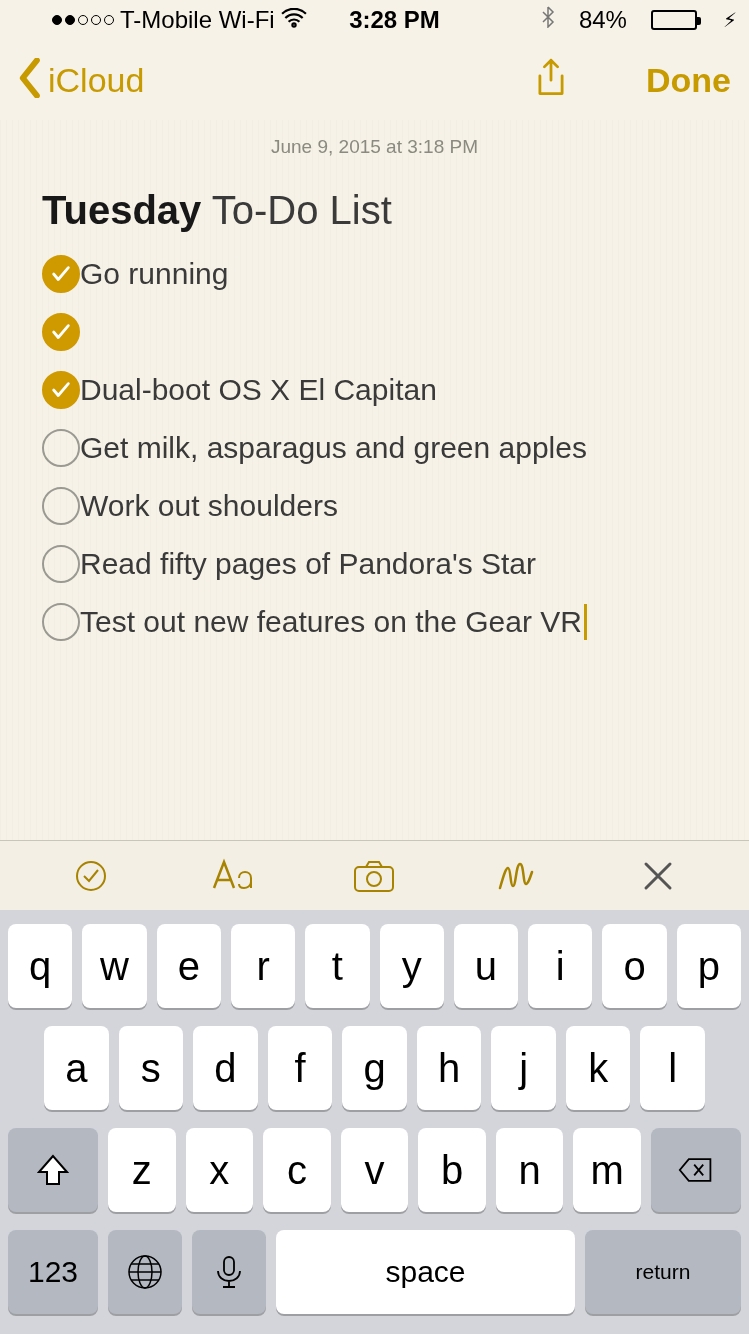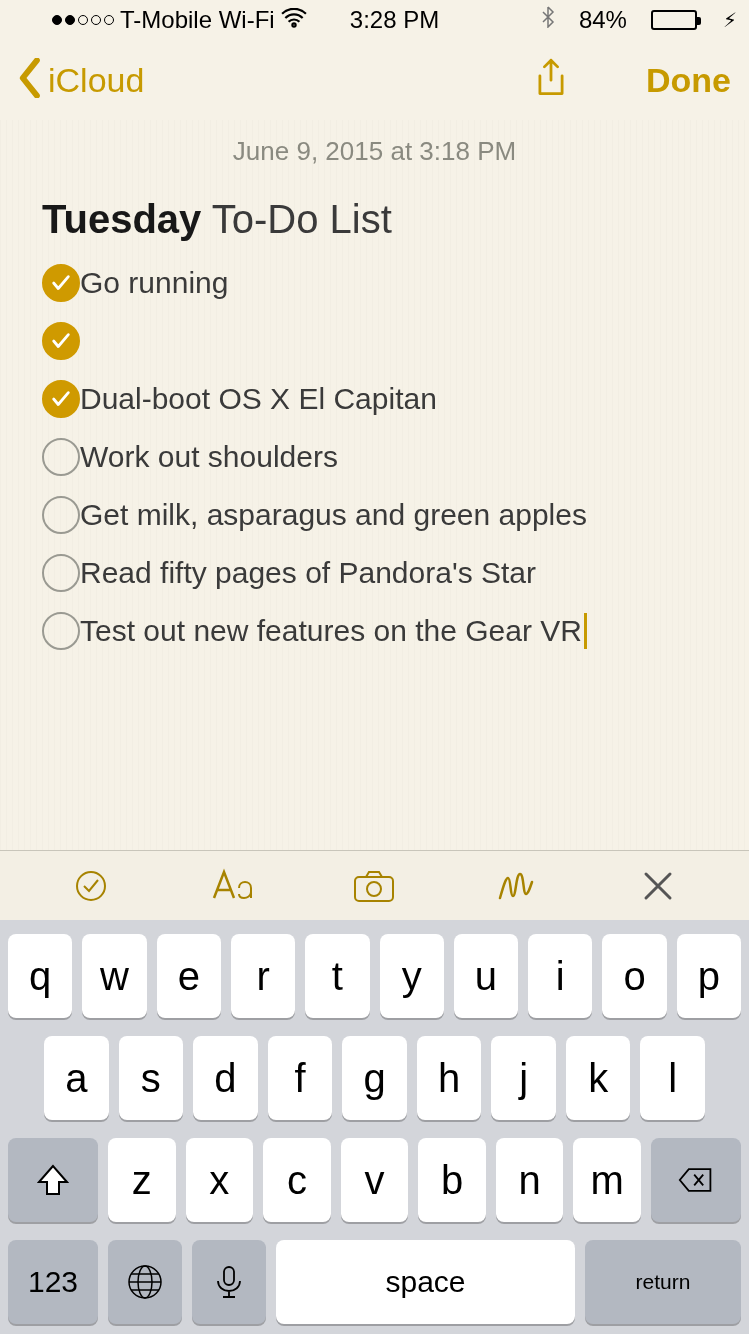--- a/index.html
+++ b/index.html
@@ -15,21 +15,21 @@
     height: 40px;
     display: flex;
     align-items: center;
     padding: 0 12px;
     font-size: 24px;
     color: #000;
     font-weight: 500;
     margin-left: 40px;
   }
   .status-left { display: flex; align-items: center; gap: 6px; flex: 1; }
-  .status-center { flex: 0 0 auto; font-weight: 400; }
+  .status-center { flex: 0 0 auto; font-weight: 700; }
   .status-right { display: flex; align-items: center; justify-content: flex-end; gap: 24px; flex: 1; }
   .dots { display: flex; gap: 3px; }
   .dot { width: 10px; height: 10px; border-radius: 50%; border: 1.5px solid #000; }
   .dot.filled { background: #000; }
   .wifi-icon svg { width: 26px; height: 20px; }
   .bt-icon svg { width: 14px; height: 22px; }
   .battery {
     width: 46px; height: 20px; border: 2px solid #000; border-radius: 3px; position: relative; display: inline-block;
   }
   .battery::after { content: ""; position: absolute; right: -6px; top: 5px; width: 4px; height: 8px; background: #000; border-radius: 0 2px 2px 0; }
@@ -54,21 +54,21 @@
   
   .note-area {
     flex: 1;
     padding: 10px 24px 0 24px;
     overflow: hidden;
     background:
       linear-gradient(90deg, rgba(0,0,0,0.015) 0 1px, transparent 1px) 0 0/6px 6px,
       #f6f2e7;
     position: relative;
   }
-  .timestamp { text-align: center; color: #8a8a80; font-size: 26px; margin: 6px 0 30px; }
+  .timestamp { text-align: center; color: #8a8a80; font-size: 19px; margin: 6px 0 30px; }
   .title { font-size: 40px; color: #3a3a3a;  margin: 0 0 22px 18px; }
   .title strong { color: #181818; font-weight: 700; }
   .checklist { list-style: none; margin-left: 18px; }
   .checklist li {
     display: flex; align-items: center; 
     font-size: 30px; color: #3a3a3a; margin-bottom: 20px;
     position: relative;
   }
   .check {
     width: 38px; height: 38px; border-radius: 50%;
@@ -93,21 +93,21 @@
   .fmt-btn { width: 50px; height: 50px; display:flex; align-items:center; justify-content:center; }
   .fmt-btn svg { stroke: #a78300; }
   .fmt-close svg { stroke: #555; }
 
   
   .keyboard {
     background: #d3d5da;
     padding: 14px 8px 10px;
   }
   .krow { display: flex; gap: 10px; justify-content: center; margin-bottom: 18px; }
-  .krow:last-child { margin-bottom: 0; }
+  .krow:last-child { margin-bottom: 10px; }
   .key {
     background: #fff; border-radius: 8px;
     box-shadow: 0 2px 0 rgba(0,0,0,0.25);
     display: flex; align-items: center; justify-content: center;
     font-size: 40px; color: #000;
     height: 84px; flex: 1;
     min-width: 0;
   }
   .row2 { padding: 0 36px; }
   .key.mod { background: #b3b8c1; }
@@ -195,25 +195,25 @@
       <li>
         <span class="check checked">
           <svg viewBox="0 0 24 24">
             <path d="M4 12l5 6L20 5" fill="none" stroke="#fff" stroke-width="3" stroke-linecap="round" stroke-linejoin="round"></path>
           </svg>
         </span>
         <span>Dual-boot OS X El Capitan</span>
       </li>
       <li>
         <span class="check"></span>
+        <span>Get milk, asparagus and green apples</span>
+      </li>
+      <li>
+        <span class="check"></span>
         <span>Work out shoulders</span>
-      </li>
-      <li>
-        <span class="check"></span>
-        <span>Get milk, asparagus and green apples</span>
       </li>
       <li>
         <span class="check"></span>
         <span>Read fifty pages of Pandora's Star</span>
       </li>
       <li>
         <span class="check"></span>
         <span>Test out new features on the Gear VR</span>
         <span class="cursor"></span>
       </li>

